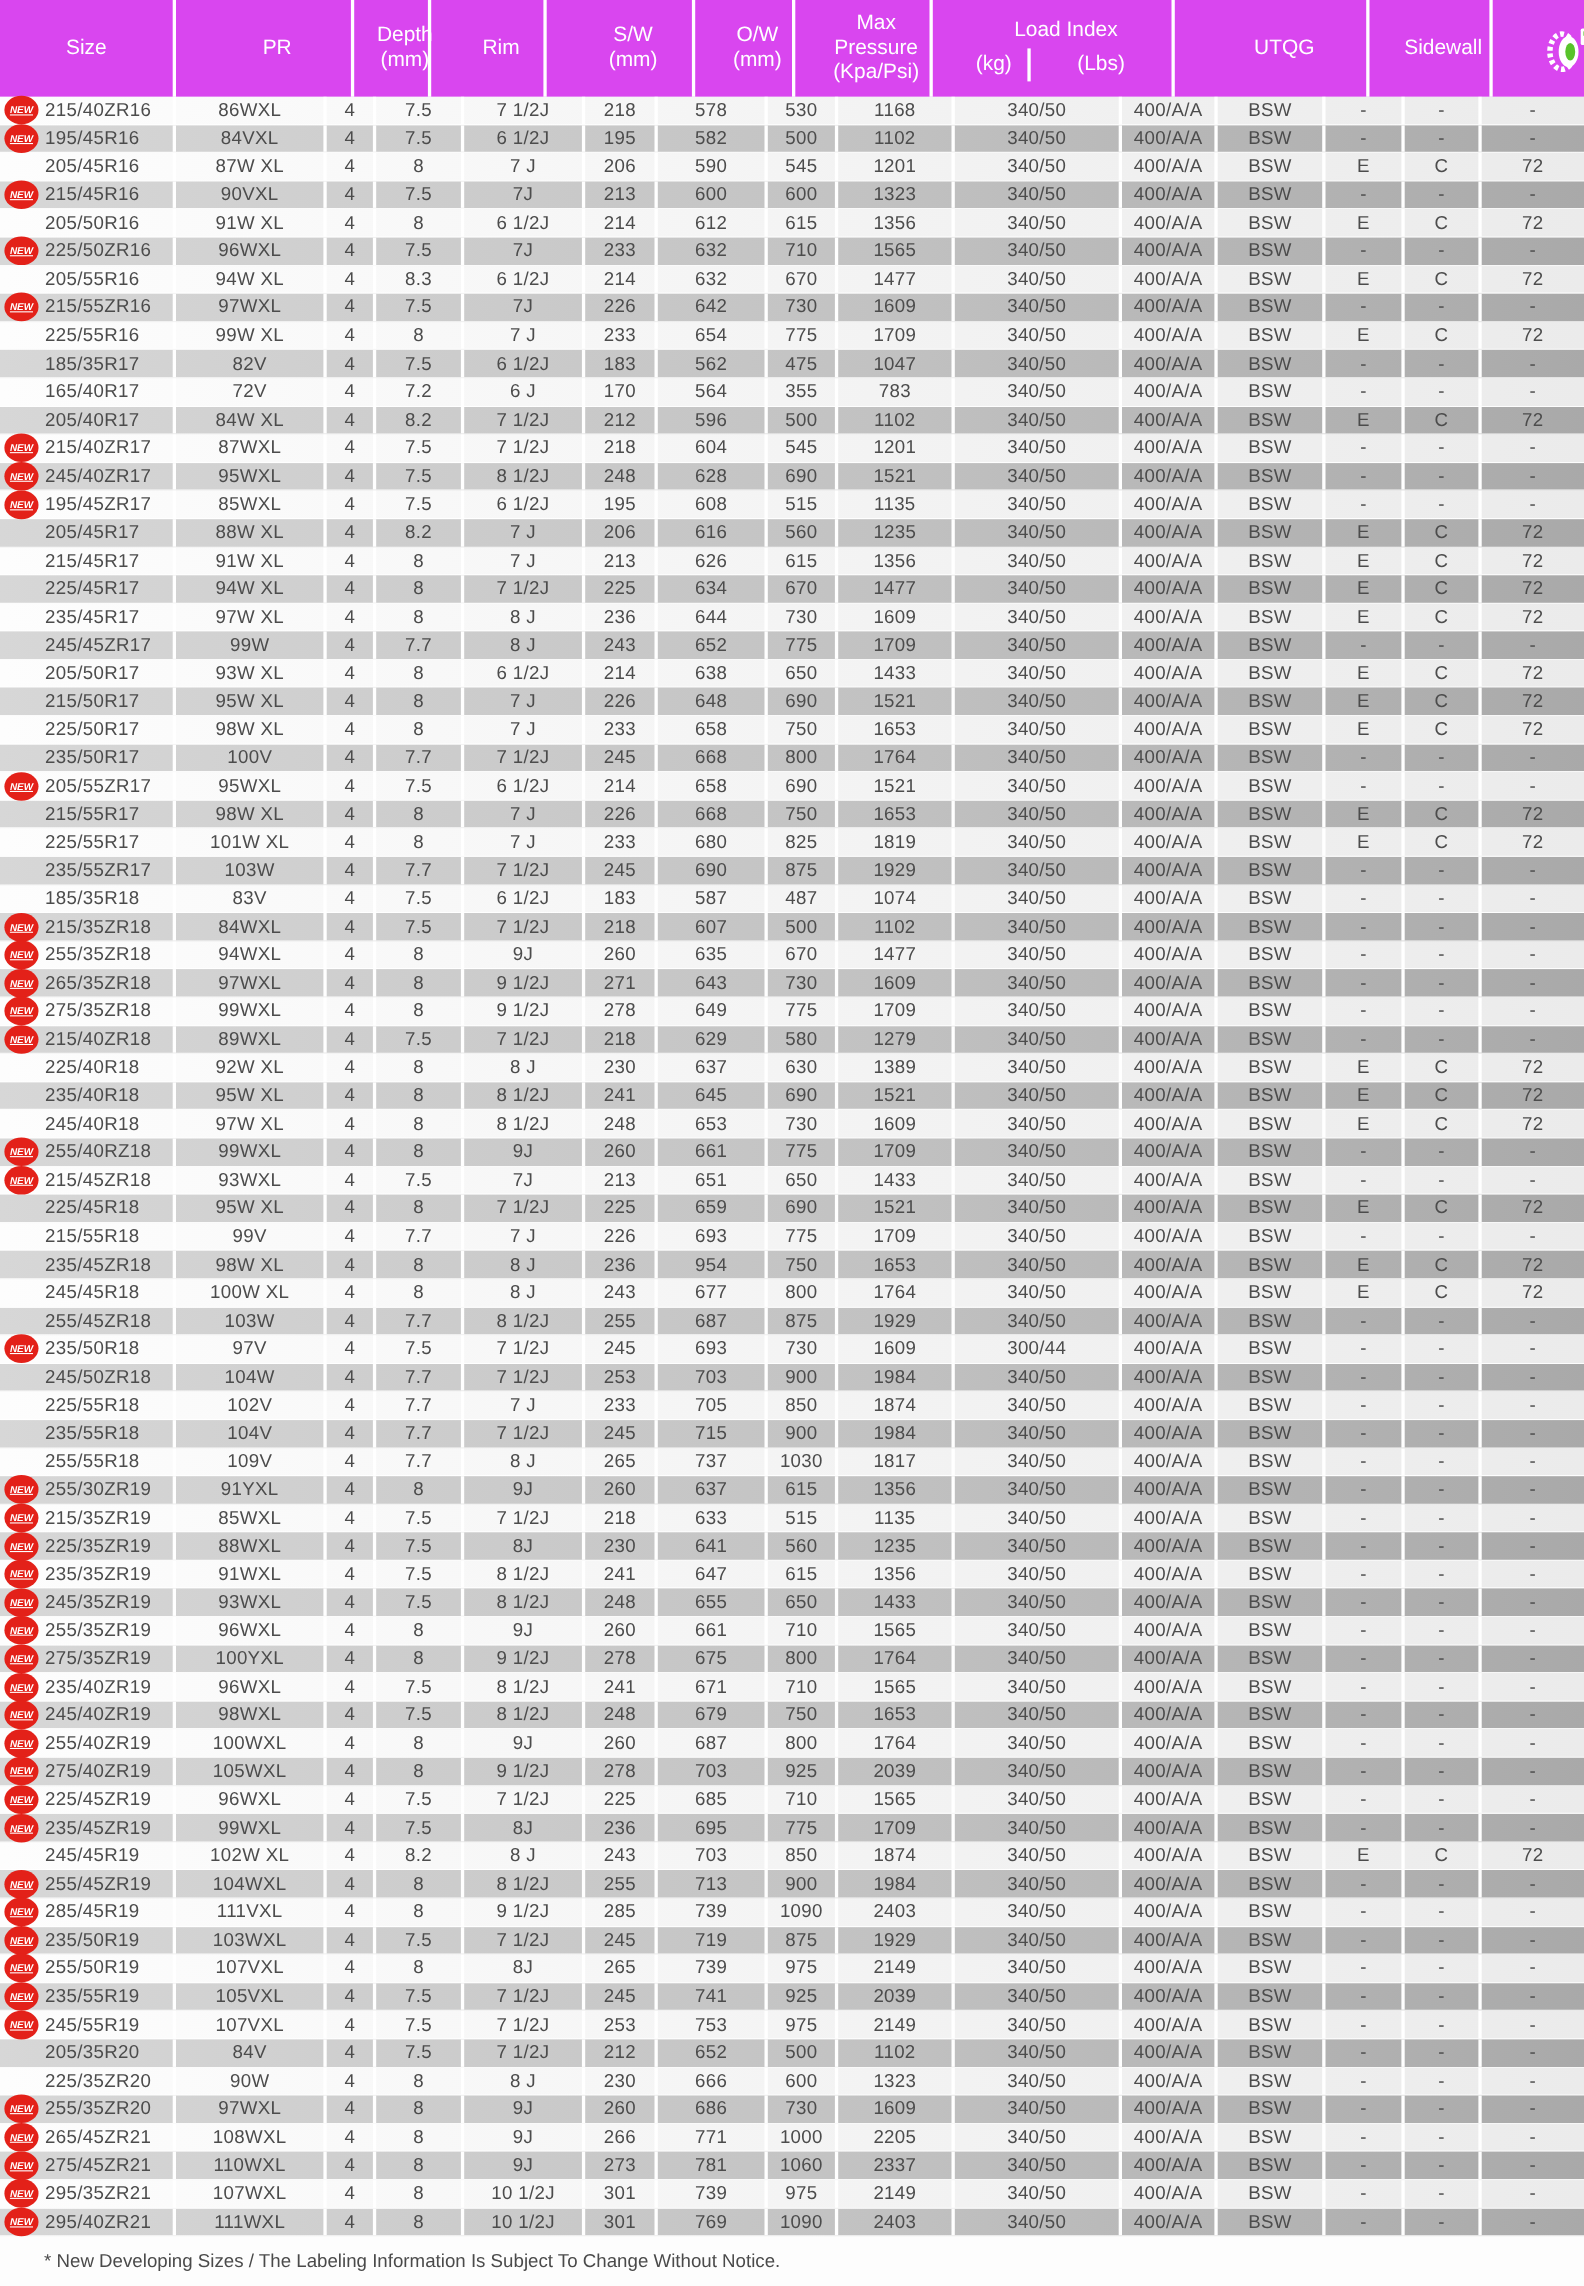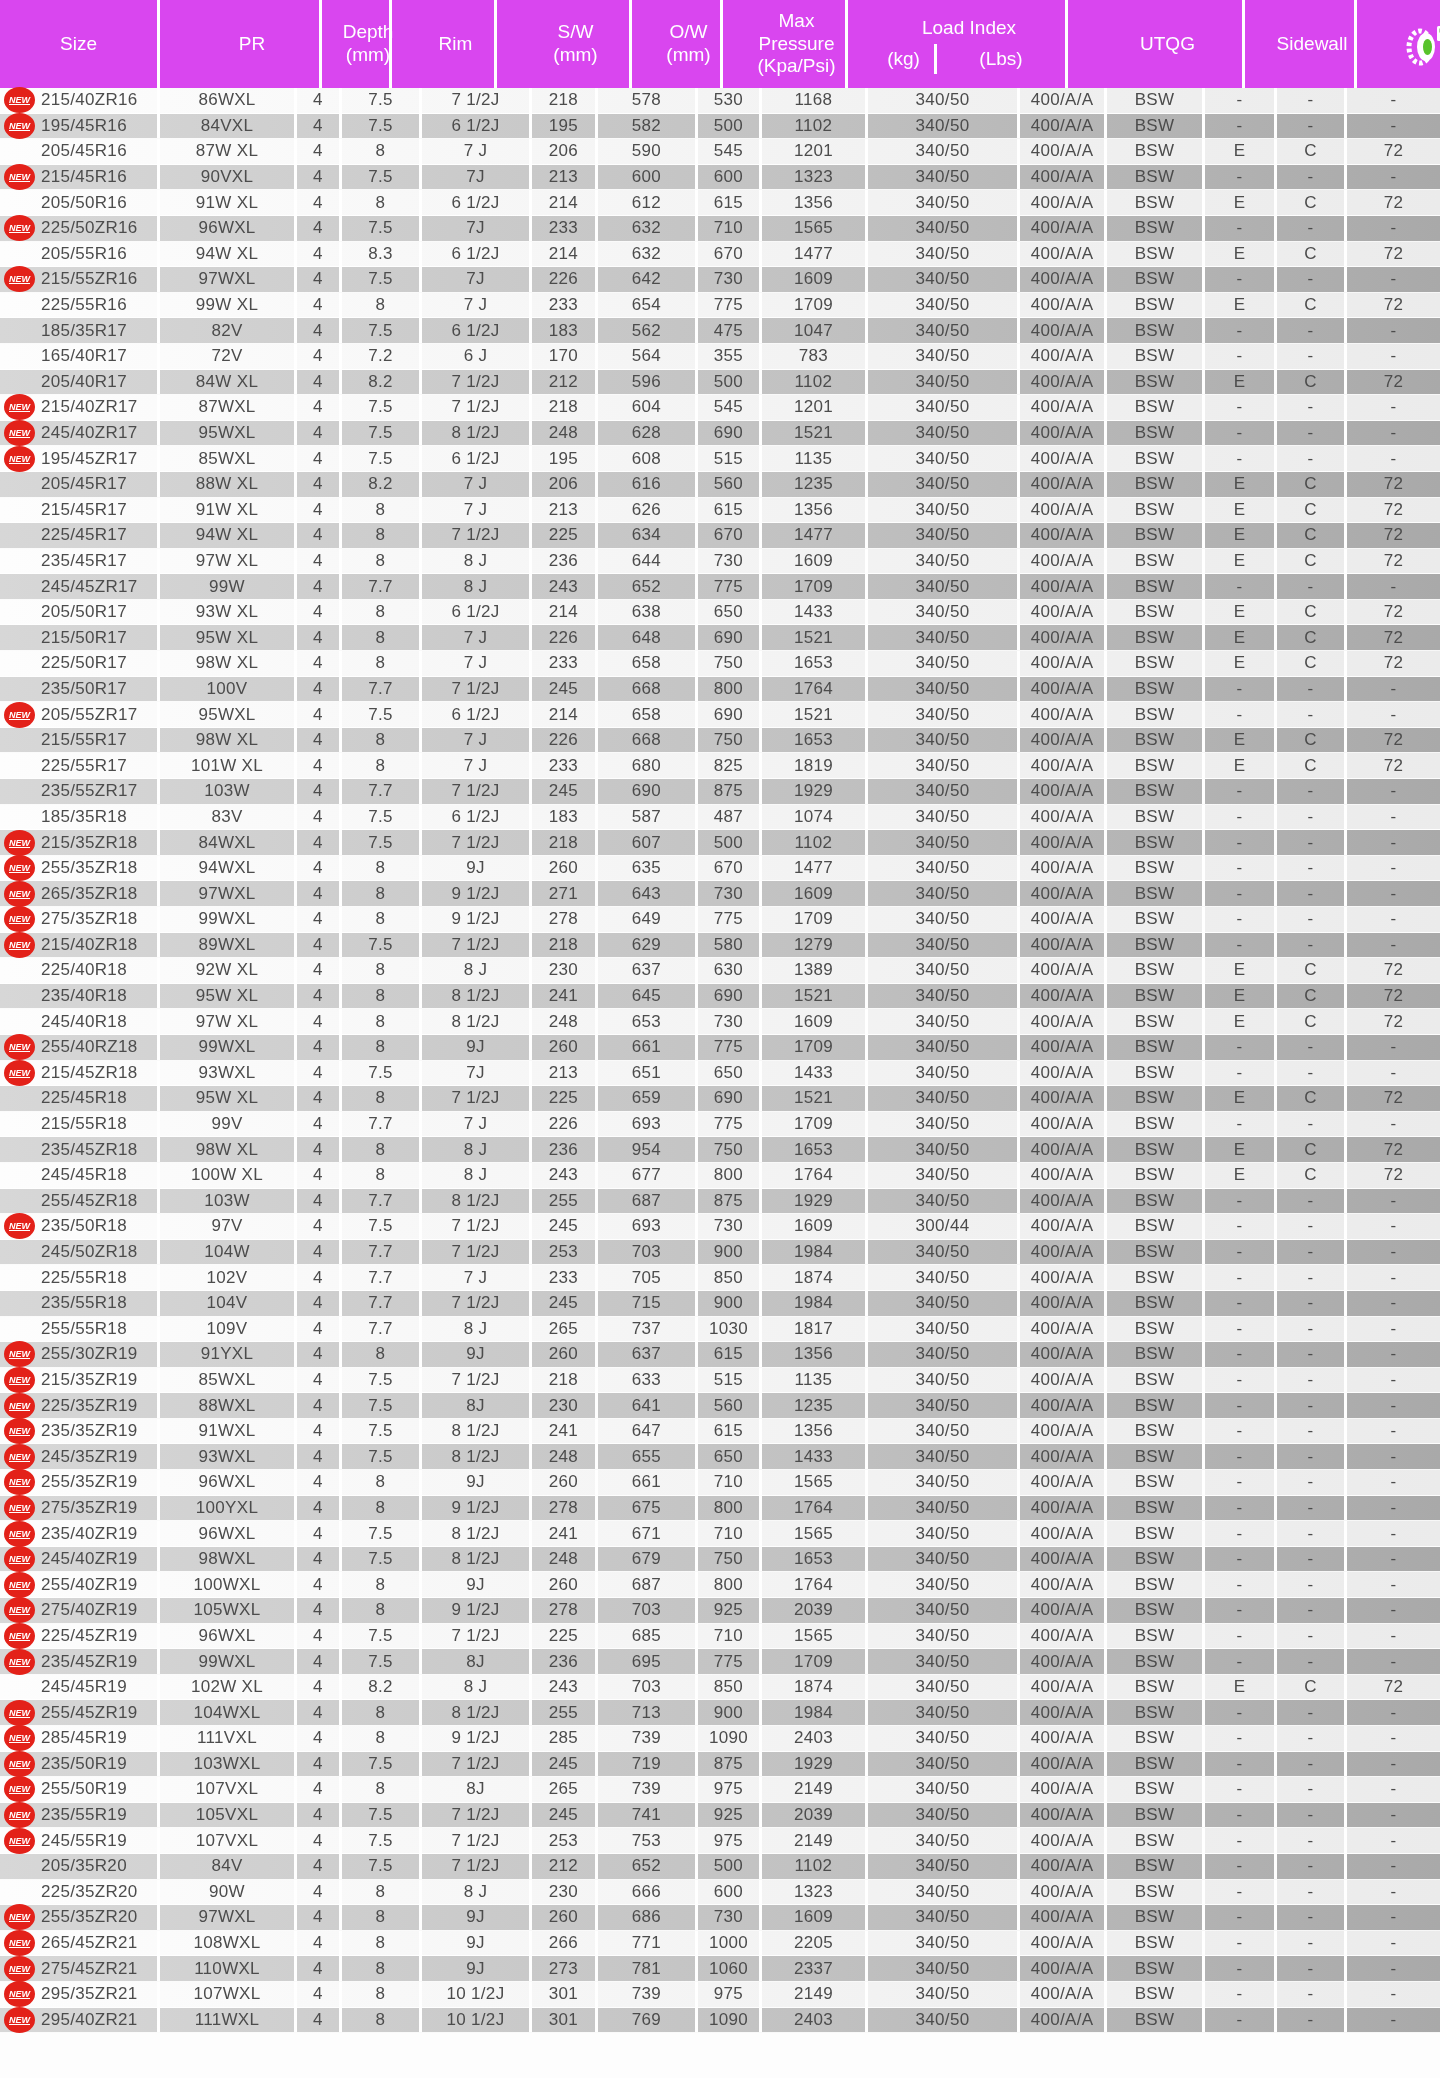--- a/index.html
+++ b/index.html
@@ -1637,14 +1637,17 @@
         <div class="cell col-8">2403</div>
         <div class="cell col-9">340/50</div>
         <div class="cell col-10">400/A/A</div>
         <div class="cell col-11">BSW</div>
         <div class="cell col-12">-</div>
         <div class="cell col-13">-</div>
         <div class="cell col-14">-</div>
       </div>
     </div>
 
+  <div class="tfoot">
+    <span>* New Developing Sizes / The Labeling Information Is Subject To Change Without Notice.</span>
+  </div>
 
 </div>
 
 </body></html>

